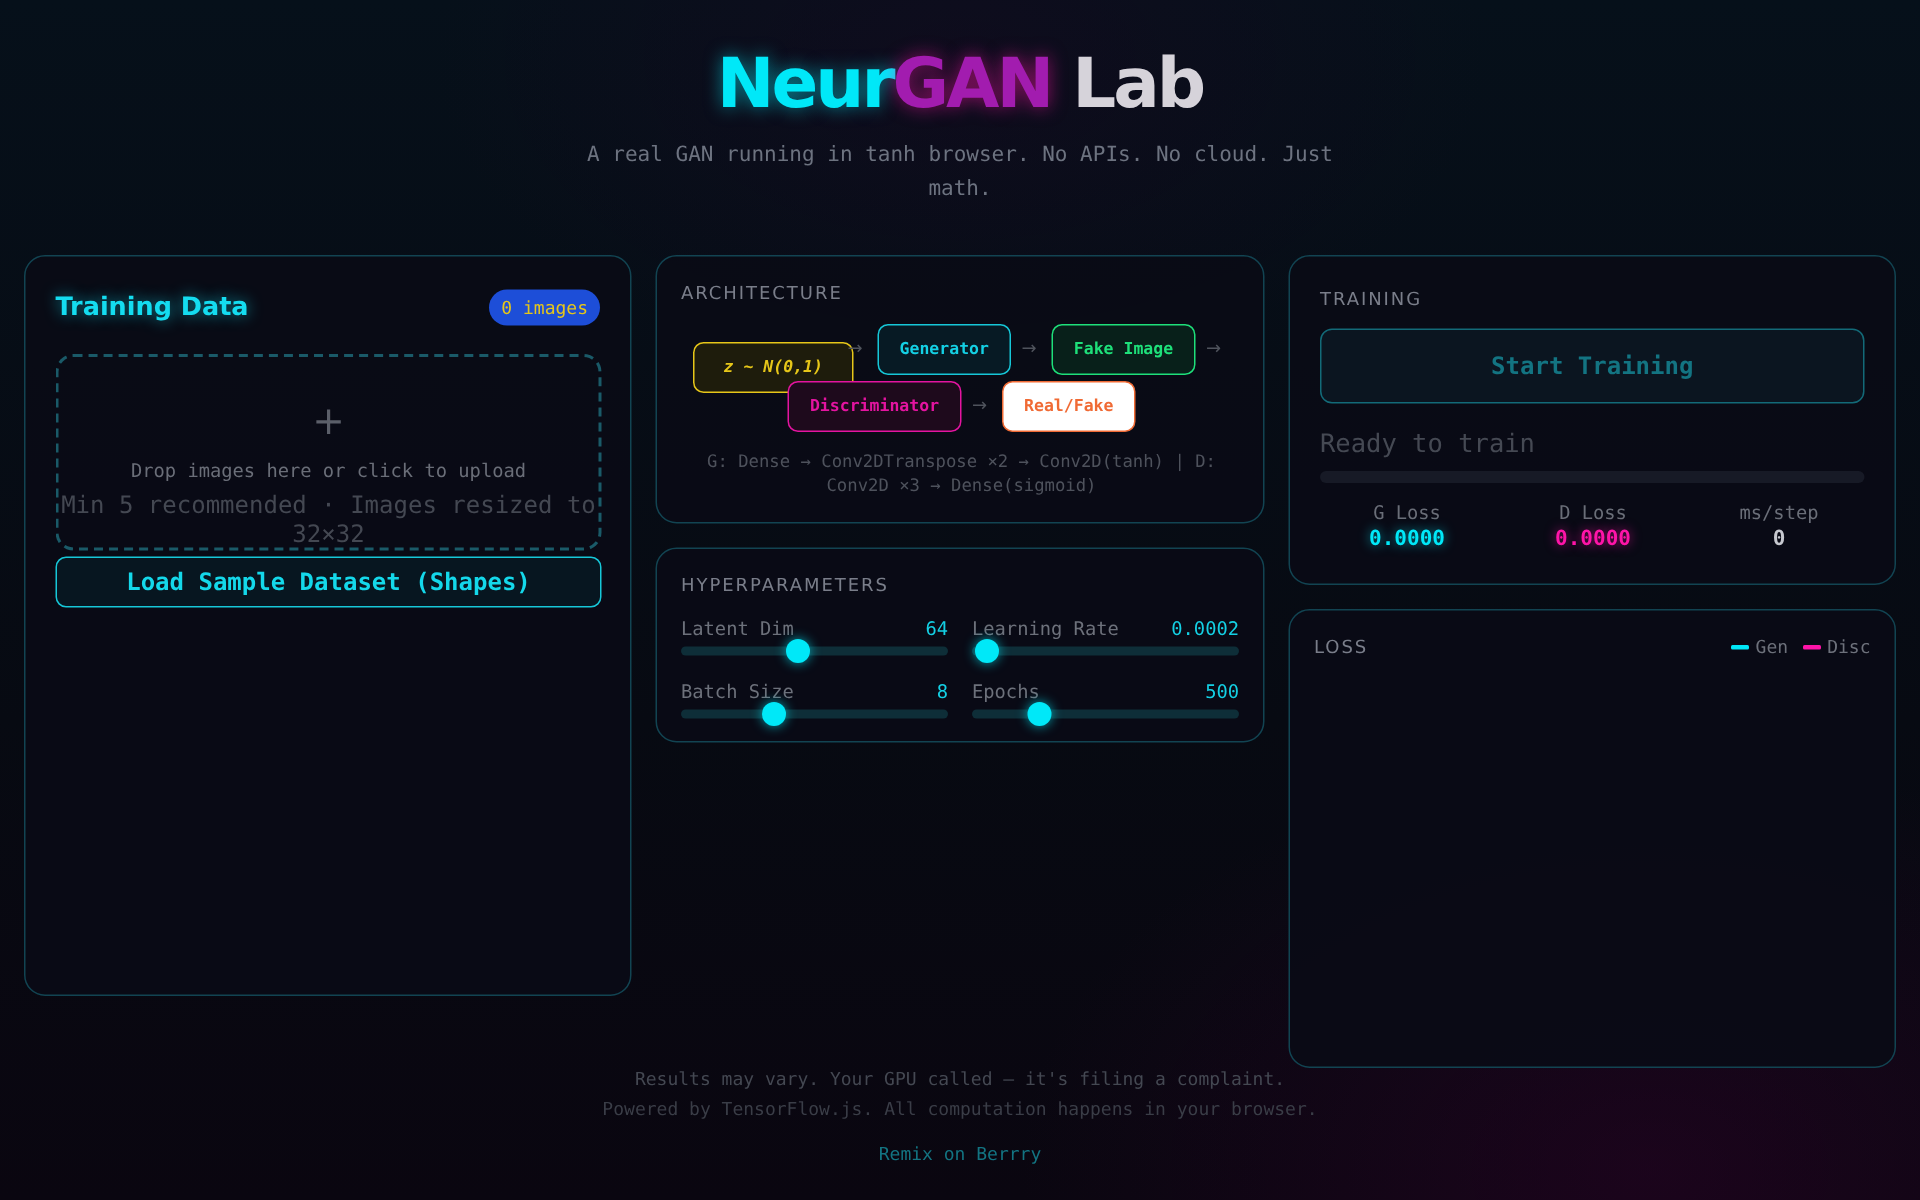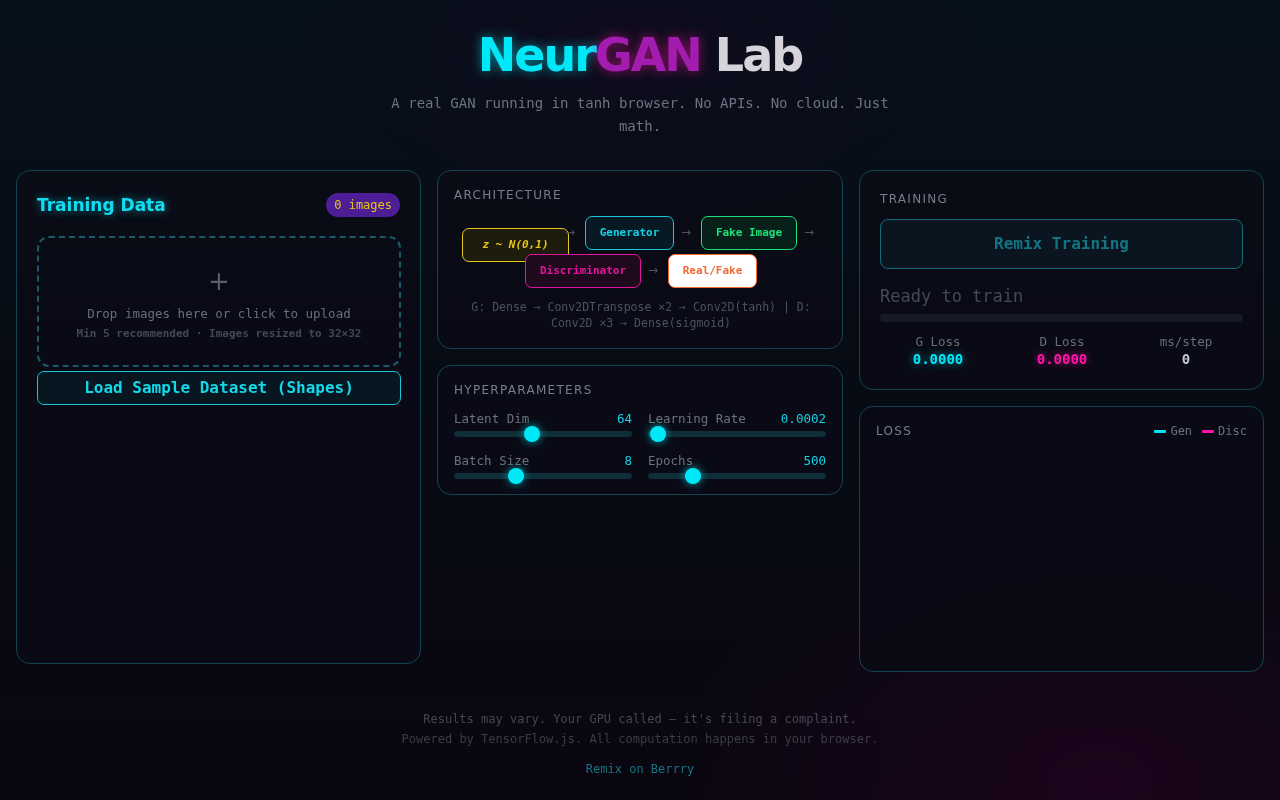--- a/index.html
+++ b/index.html
@@ -38,30 +38,30 @@
     }
     
     #p-data { left: 16px; top: 170px; width: 405px; height: 494px; }
     .data-title {
       position: absolute; left: 20px; top: 24px;
       font-family: "DejaVu Sans", "Liberation Sans", sans-serif; font-weight: bold;
       font-size: 17px; color: #14dcf0; text-shadow: 0 0 10px rgba(20,220,240,0.6);
     }
     .badge {
       position: absolute; right: 20px; top: 22px; height: 24px; padding: 0 8px;
-      border-radius: 12px; background: #4c1d95; color: #e6c619;
+      border-radius: 12px; background: #1d4ed8; color: #e6c619;
       font-size: 12px; line-height: 24px;
     }
     .dropzone {
       position: absolute; left: 20px; top: 65px; width: 364px; height: 131px;
       border: 2px dashed #1a5a68; border-radius: 12px; text-align: center;
     }
     .dz-plus { position: absolute; top: 28px; width: 100%; font-size: 26px; color: #5b5f69; font-family: "DejaVu Sans", sans-serif; }
     .dz-main { position: absolute; top: 68px; width: 100%; font-size: 12.5px; color: #6a6e78; }
-    .dz-sub { position: absolute; top: 89px; width: 100%; font-size: 11px; color: #444852; font-weight: bold; }
+    .dz-sub { position: absolute; top: 89px; width: 100%; font-size: 16px; color: #444852; }
     .load-btn {
       position: absolute; left: 20px; top: 200px; width: 364px; height: 34px;
       border: 1px solid #16c7d8; border-radius: 7px; background: #071620;
       color: #14d8ea; font-weight: bold; font-size: 16px; line-height: 32px; text-align: center;
     }
     
     #p-arch { left: 437px; top: 170px; width: 406px; height: 179px; }
     .node {
       position: absolute; height: 34px; border-radius: 7px; border: 1px solid;
       font-weight: bold; font-size: 11px; line-height: 32px; text-align: center;
@@ -95,21 +95,21 @@
     }
     .status { position: absolute; left: 20px; top: 115px; font-size: 17px; color: #454953; }
     .progress { position: absolute; left: 20px; top: 143px; width: 363px; height: 8px; border-radius: 4px; background: #171a26; }
     .stat { position: absolute; top: 163px; width: 120px; text-align: center; }
     .stat-label { font-size: 12.5px; color: #6a6e78; }
     .stat-val { font-size: 14px; font-weight: bold; margin-top: 2px; }
     .sv-g { color: #00e8f8; text-shadow: 0 0 8px rgba(0,232,248,0.6); }
     .sv-d { color: #ff14a8; text-shadow: 0 0 8px rgba(255,20,168,0.6); }
     .sv-m { color: #c6c8cf; }
     
-    #p-loss { left: 859px; top: 406px; width: 405px; height: 266px; }
+    #p-loss { left: 859px; top: 406px; width: 405px; height: 306px; }
     .legend { position: absolute; right: 16px; top: 17px; font-size: 12px; color: #6d717b; display: flex; gap: 10px; align-items: center; }
     .lg-item { display: flex; align-items: center; gap: 4px; }
     .lg-sw { width: 12px; height: 3px; border-radius: 1px; }
     
     .foot1 { position: absolute; top: 712px; left: 0; width: 1280px; text-align: center; font-size: 12px; color: #444852; }
     .foot2 { position: absolute; top: 732px; left: 0; width: 1280px; text-align: center; font-size: 12px; color: #3a3d47; }
     .foot-link { position: absolute; top: 762px; left: 0; width: 1280px; text-align: center; font-size: 12px; color: #137482; }
   </style>
 </head>
 <body>
@@ -167,21 +167,21 @@
   <div class="hp" style="left:210px;top:87px;">
     <span class="hp-label">Epochs</span>
     <span class="hp-val">500</span>
     <div class="hp-track"></div>
     <div class="hp-thumb" style="left:37px;"></div>
   </div>
 </div>
 
 <div class="panel" id="p-train">
   <div class="sec-label" style="left:20px;top:21px;">TRAINING</div>
-  <div class="start-btn">Remix Training</div>
+  <div class="start-btn">Start Training</div>
   <div class="status">Ready to train</div>
   <div class="progress"></div>
   <div class="stat" style="left:18px;">
     <div class="stat-label">G Loss</div>
     <div class="stat-val sv-g">0.0000</div>
   </div>
   <div class="stat" style="left:142px;">
     <div class="stat-label">D Loss</div>
     <div class="stat-val sv-d">0.0000</div>
   </div>

